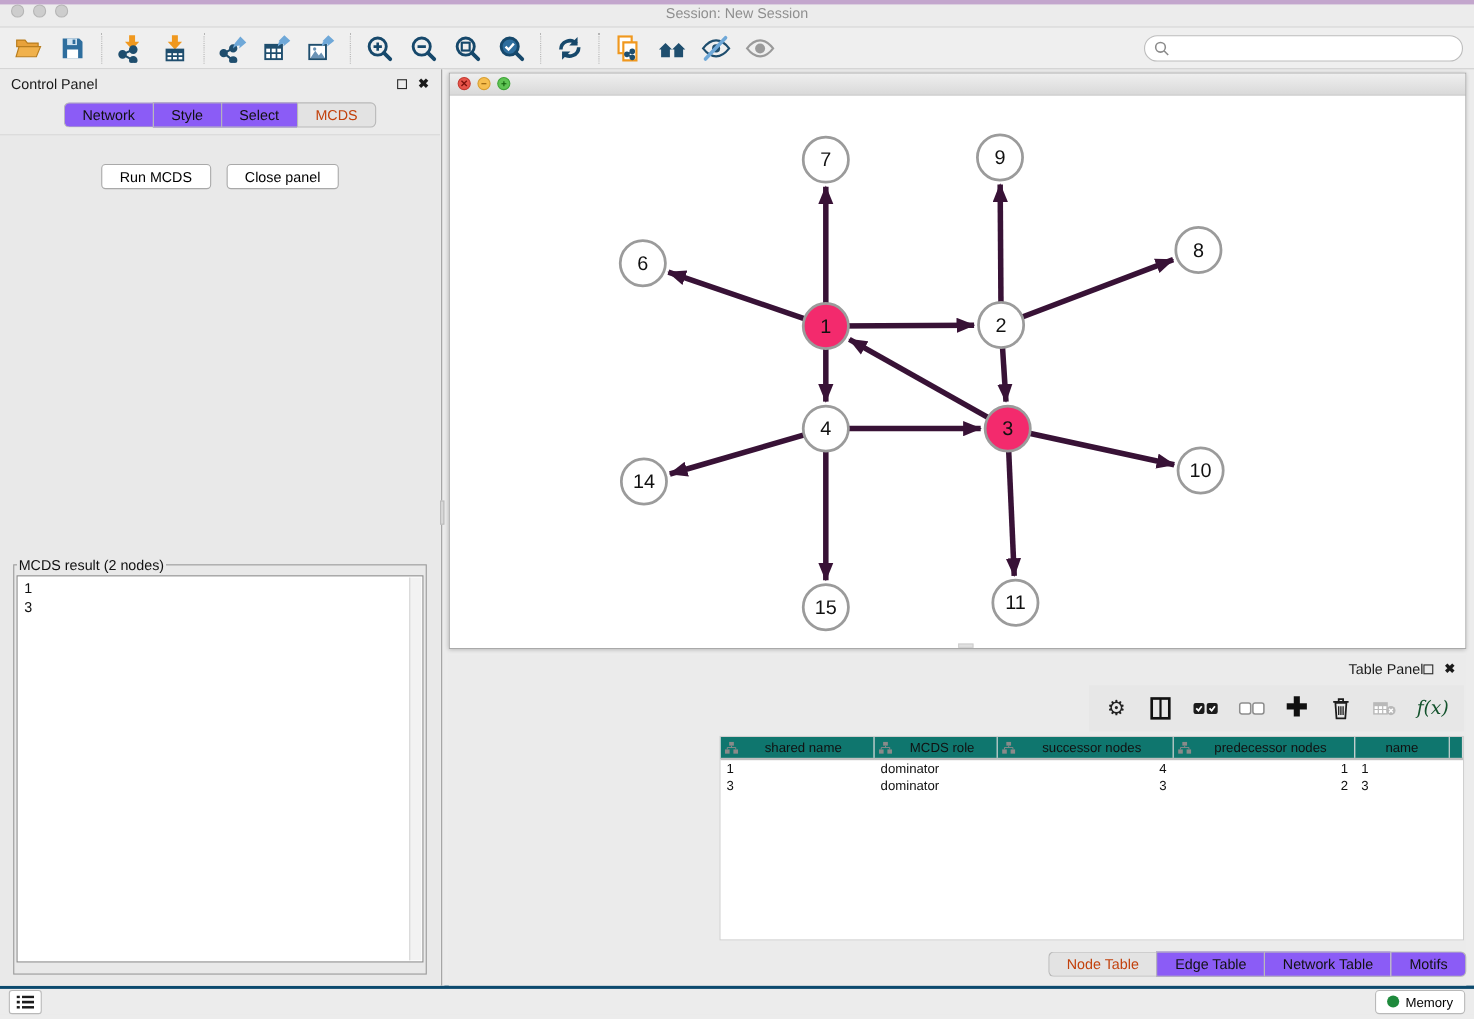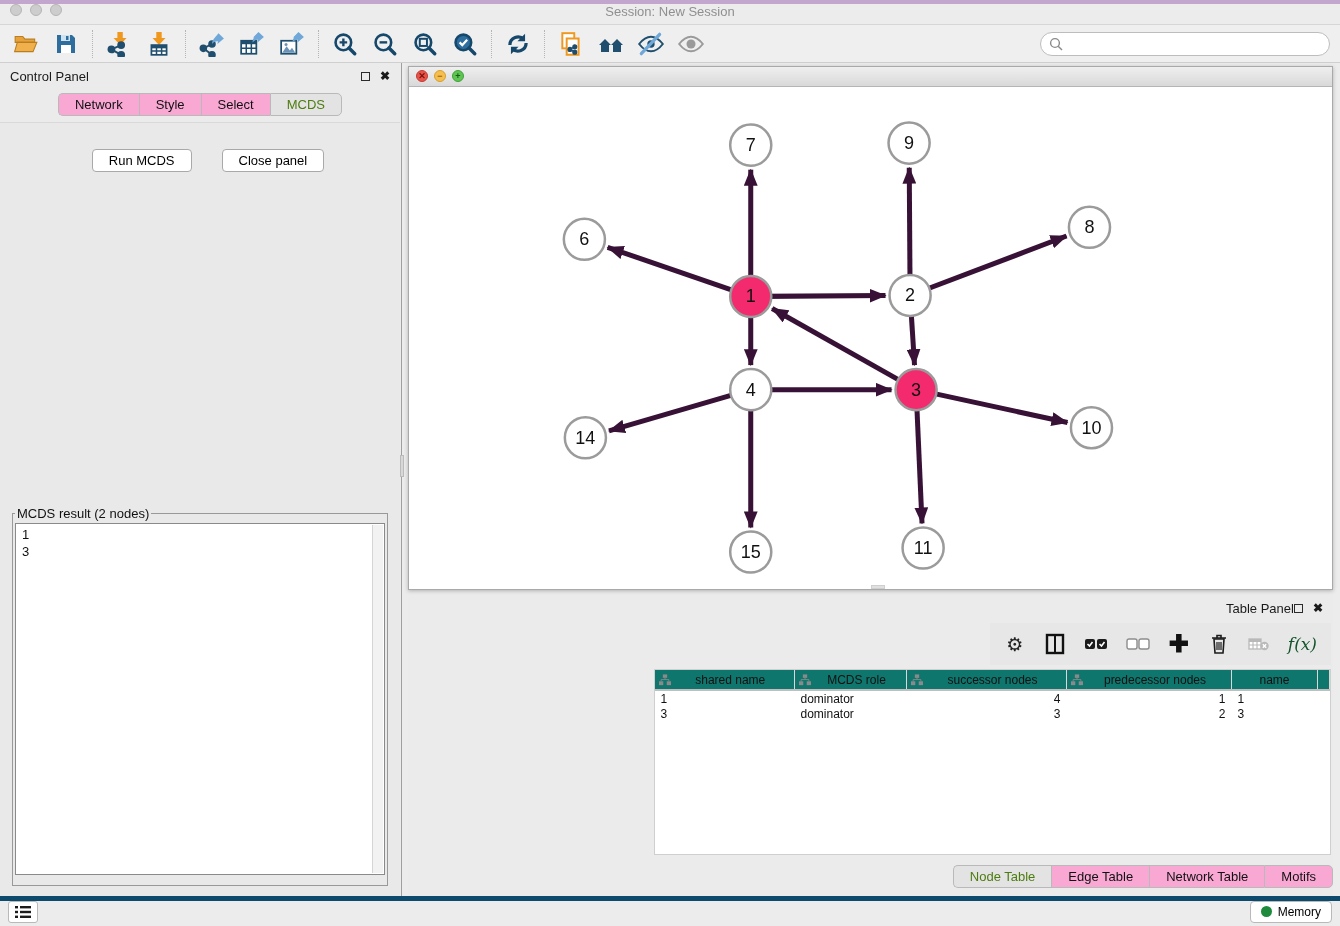--- a/index.html
+++ b/index.html
@@ -22,35 +22,35 @@
 
   
   .main { display:flex; height:833px; }
   .control-panel { width:400px; background:#ebebeb; display:flex; flex-direction:column; }
   .panel-head { height:26px; display:flex; align-items:center; padding:0 10px; font-size:13px; color:#1a1a1a; }
   .panel-head .sp { flex:1; }
   .float-btn { width:9px; height:9px; border:1.4px solid #2b2b2b; display:inline-block; margin-right:10px; cursor:pointer; }
   .close-btn { font-size:12px; font-weight:bold; color:#1a1a1a; cursor:pointer; }
 
   .seg-tabs { display:flex; justify-content:center; margin:4px 0 0 0; }
-  .seg { font-size:13px; padding:3px 16px; background:#f9a8d4; border:1px solid #b9b9b9; border-right:none; color:#111; cursor:pointer; }
+  .seg { font-size:13px; padding:3px 16px; background:#8b5cf6; border:1px solid #b9b9b9; border-right:none; color:#111; cursor:pointer; }
   .seg:first-child { border-radius:5px 0 0 5px; }
   .seg:last-child { border-radius:0 5px 5px 0; border-right:1px solid #b9b9b9; }
-  .seg.active { background:#e3e3e3; color:#4d7c0f; }
+  .seg.active { background:#e3e3e3; color:#c2410c; }
 
   .cp-body { flex:1; background:#e9e9e9; margin-top:6px; border-top:1px solid #d9d9d9; display:flex; flex-direction:column; padding:14px 12px 10px 12px; }
   .opt-label { text-align:center; font-size:13px; color:#111; margin-bottom:10px; }
   .select { height:24px; background:#fff; border:1px solid #a9a9a9; border-radius:4px; display:flex; align-items:center; padding:0 6px 0 10px; font-size:13px; margin:0 18px; cursor:pointer; }
   .select .sp { flex:1; }
   .stepper { display:flex; flex-direction:column; gap:2px; }
   .stepper i { width:0; height:0; border-left:4px solid transparent; border-right:4px solid transparent; }
   .stepper .up { border-bottom:5px solid #555; }
   .stepper .dn { border-top:5px solid #555; }
   .btn-row { display:flex; justify-content:center; gap:14px; margin-top:12px; }
-  .pbtn { background:#fff; border:1px solid #a9a9a9; border-radius:4px; font-size:13px; padding:3px 16px; cursor:pointer; font-family:"Liberation Sans",sans-serif;margin-left:16px; }
+  .pbtn { background:#fff; border:1px solid #a9a9a9; border-radius:4px; font-size:13px; padding:3px 16px; cursor:pointer; font-family:"Liberation Sans",sans-serif; }
 
   fieldset.result { margin-top:auto; height:380px; border:1px solid #999; padding:2px; font-size:13px; color:#111; background:#e9e9e9; }
   fieldset.result legend { font-size:13px; padding:0 2px; }
   .result-area { position:relative; background:#fff; border:1px solid #8a8a8a; height:352px; font-size:13px; padding:2px 14px 2px 6px; line-height:17px; }
   .result-scroll { position:absolute; top:1px; right:1px; bottom:1px; width:11px; background:#f2f2f2; border-left:1px solid #d5d5d5; }
 
   .vsplit { width:4px; background:#ececec; position:relative; cursor:col-resize; }
   .vsplit:before { content:""; position:absolute; left:1px; top:0; bottom:0; border-left:1px solid #9f9f9f; }
   .vsplit-handle { position:absolute; left:0; top:392px; width:4px; height:22px; background:#d8d8d8; border:1px solid #bbb; }
 
@@ -82,21 +82,21 @@
   table.nodetable th { background:#0f766e; border-right:1px solid #d8d8d8; border-bottom:2px solid #bfbfbf; font-weight:normal; height:20px; padding:0 4px; }
   .th-inner { display:flex; align-items:center; }
   .th-inner .lbl { flex:1; text-align:center; font-size:12px; color:#111; }
   table.nodetable td { height:16px; padding:0 6px; color:#111; }
   td.ra { text-align:right; }
   td.pr20 { padding-right:20px; }
 
   .tp-tabs { margin-top:auto; padding:6px 0 8px 0; display:flex; justify-content:center; }
 
   
-  .statusbar { height:26px; background:#ececec; border-top:5px solid #0c4a6e; display:flex; align-items:center; padding:0 8px; }
+  .statusbar { height:26px; background:#ececec; border-top:3px solid #0c4a6e; display:flex; align-items:center; padding:0 8px; }
   .list-btn { width:30px; height:22px; background:#fff; border:1px solid #b9b9b9; border-radius:3px; display:flex; align-items:center; justify-content:center; cursor:pointer; }
   .memory-btn { margin-left:auto; height:22px; background:#fff; border:1px solid #b9b9b9; border-radius:4px; display:flex; align-items:center; gap:6px; padding:0 10px; font-size:12px; cursor:pointer; }
   .mem-dot { width:11px; height:11px; border-radius:50%; background:#1e8a3c; }
 </style>
 </head>
 <body>
 
 <div class="titlebar">
   <div class="traffic">
     <span class="tl"></span>

